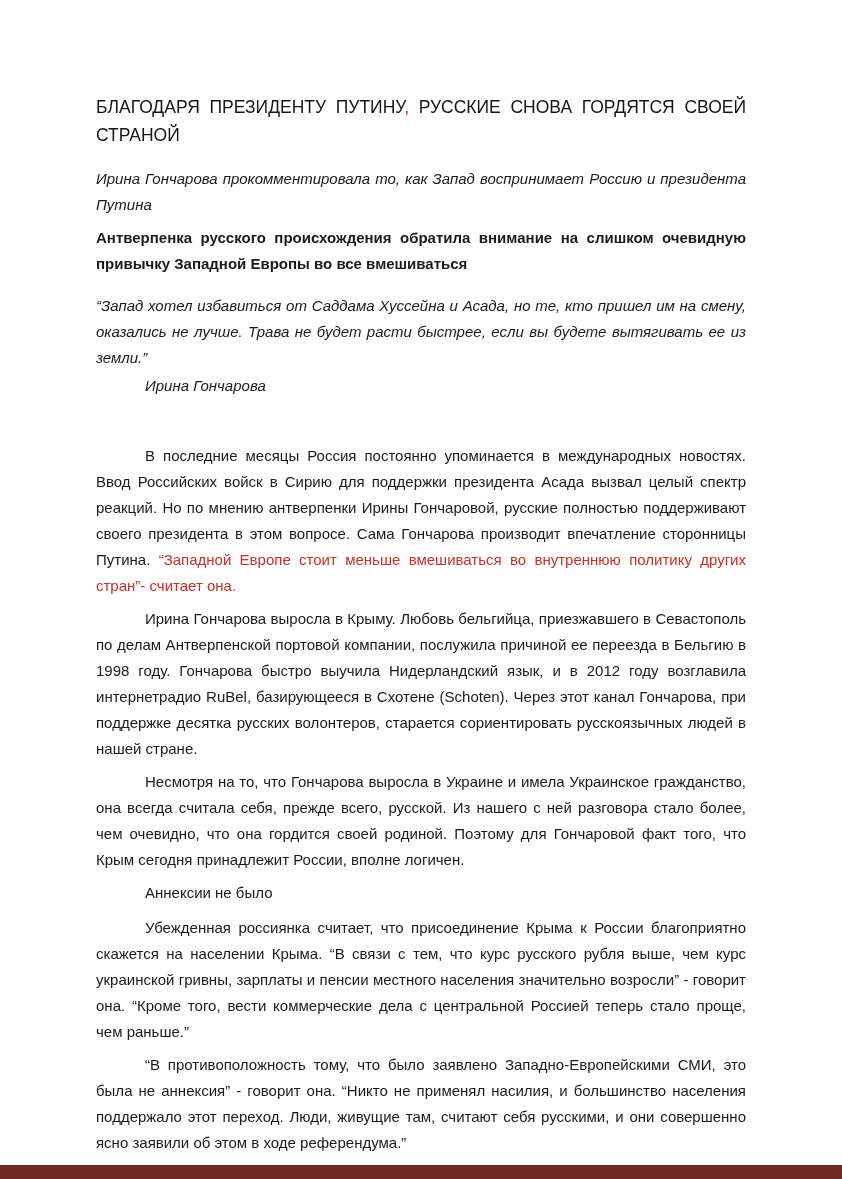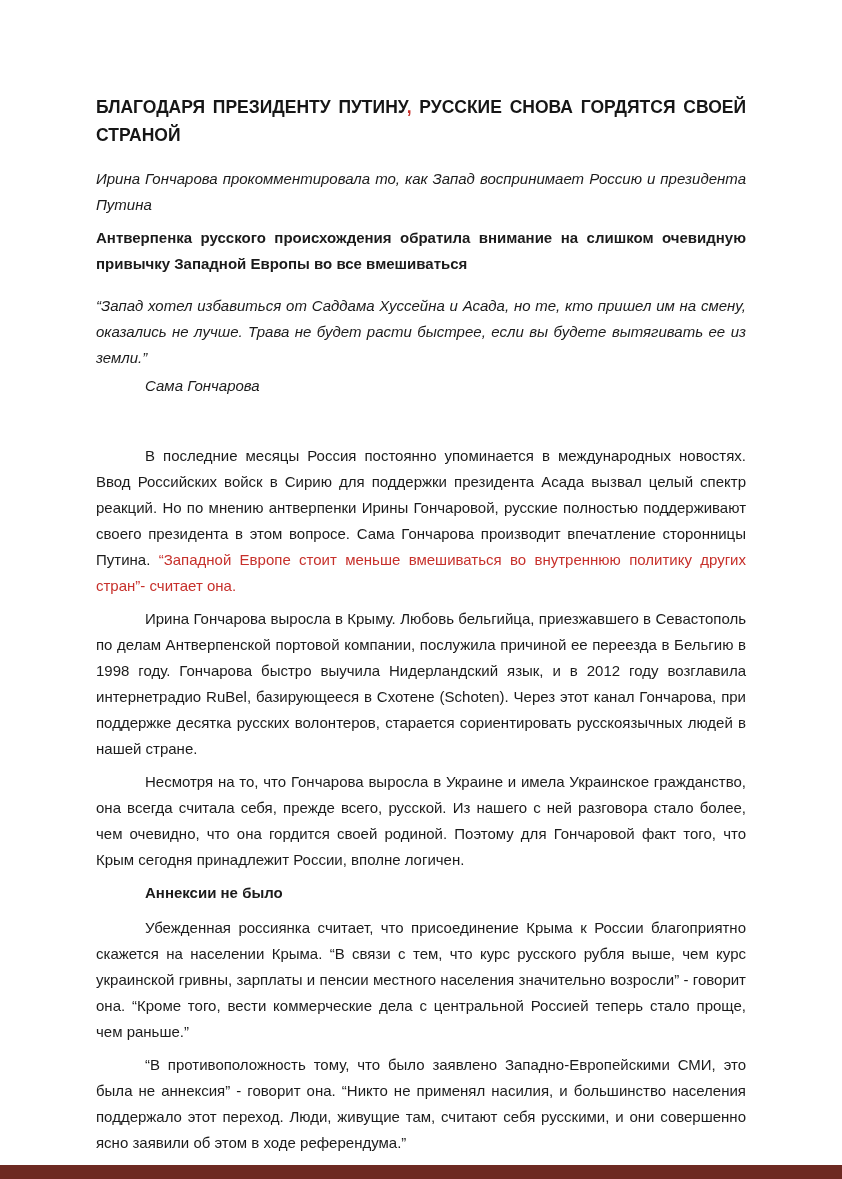--- a/index.html
+++ b/index.html
@@ -23,57 +23,57 @@
     font-size: 15px;
     line-height: 26px;
     color: #1b1b1b;
   }
 
   .blk { text-align: justify; margin-bottom: 7px; }
 
   .title {
     font-size: 17.5px;
     line-height: 28px;
-    font-weight: bold;
+    font-weight: normal;
     color: #161616;
     margin-bottom: 17px;
   }
 
   .lead  { font-style: italic; }
   .intro { font-weight: bold; }
   .quote { font-style: italic; margin-bottom: 2px; margin-top: 16px; }
 
   .attribution {
     font-style: italic;
     text-align: left;
     text-indent: 49px;
     margin-bottom: 44px;
   }
 
   .body    { text-indent: 49px; }
-  .subhead { font-weight: bold; text-align: left; text-indent: 49px; margin-top: 3px; margin-bottom: 9px; }
+  .subhead { font-weight: normal; text-align: left; text-indent: 49px; margin-top: 3px; margin-bottom: 9px; }
 
   .footer-bar {
     position: absolute;
     left: 0;
     right: 0;
     bottom: 0;
     height: 14px;
   }
 </style>
 </head>
 <body>
 
 <div class="page">
   <div class="content" style="color: rgb(27, 27, 27);">
       <h1 class="blk title"><span>БЛАГОДАРЯ ПРЕЗИДЕНТУ ПУТИНУ</span><span style="color: rgb(199, 48, 43);">,</span><span> РУССКИЕ СНОВА ГОРДЯТСЯ СВОЕЙ СТРАНОЙ</span></h1>
       <p class="blk lead"><span>Ирина Гончарова прокомментировала то, как Запад воспринимает Россию и президента Путина</span></p>
       <p class="blk intro"><span>Антверпенка русского происхождения обратила внимание на слишком очевидную привычку Западной Европы во все вмешиваться</span></p>
       <p class="blk quote"><span>“Запад хотел избавиться от Саддама Хуссейна и Асада, но те, кто пришел им на смену, оказались не лучше. Трава не будет расти быстрее, если вы будете вытягивать ее из земли.”</span></p>
-      <p class="blk attribution"><span>Сама Гончарова</span></p>
+      <p class="blk attribution"><span>Ирина Гончарова</span></p>
       <p class="blk body"><span>В последние месяцы Россия постоянно упоминается в международных новостях. Ввод Российских  войск в Сирию для поддержки президента Асада вызвал целый спектр реакций. Но по мнению антверпенки Ирины Гончаровой, русские полностью поддерживают своего президента в этом вопросе. Сама Гончарова производит впечатление сторонницы Путина. </span><span style="color: rgb(199, 48, 43);">“Западной Европе стоит меньше вмешиваться во внутреннюю политику других стран”- считает она.</span></p>
       <p class="blk body"><span>Ирина Гончарова выросла в Крыму. Любовь бельгийца, приезжавшего в Севастополь по делам Антверпенской портовой компании, послужила причиной ее переезда в Бельгию в  1998 году. Гончарова быстро выучила Нидерландский язык, и в 2012 году возглавила интернетрадио RuBel, базирующееся в Схотене (Schoten). Через этот канал Гончарова, при поддержке десятка русских волонтеров, старается сориентировать русскоязычных людей в нашей стране.</span></p>
       <p class="blk body"><span>Несмотря на то, что Гончарова выросла в Украине и имела Украинское гражданство, она всегда считала себя, прежде всего, русской. Из нашего с ней разговора стало более, чем очевидно, что она гордится своей родиной. Поэтому для Гончаровой факт того, что Крым сегодня принадлежит России, вполне логичен.</span></p>
       <p class="blk subhead"><span>Аннексии не было</span></p>
       <p class="blk body"><span>Убежденная россиянка считает, что присоединение Крыма к России благоприятно скажется на населении Крыма. “В связи с тем, что курс русского рубля выше, чем курс украинской гривны, зарплаты и пенсии местного населения значительно возросли” - говорит она. “Кроме того, вести коммерческие дела с центральной Россией теперь стало проще, чем раньше.”</span></p>
       <p class="blk body"><span>“В противоположность тому, что было заявлено Западно-Европейскими СМИ, это была не аннексия” - говорит она. “Никто не применял насилия, и большинство населения поддержало этот переход.  Люди, живущие там, считают себя русскими, и они совершенно ясно заявили об этом в ходе референдума.”</span></p>
     </div>
   <div class="footer-bar" style="background: rgb(109, 42, 34);"></div>
 </div>
 

